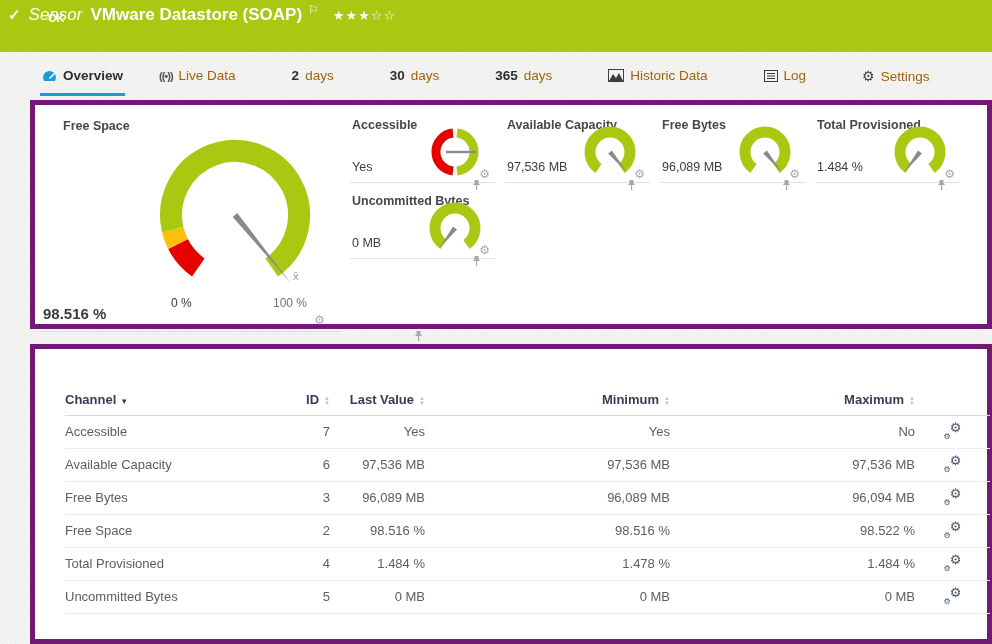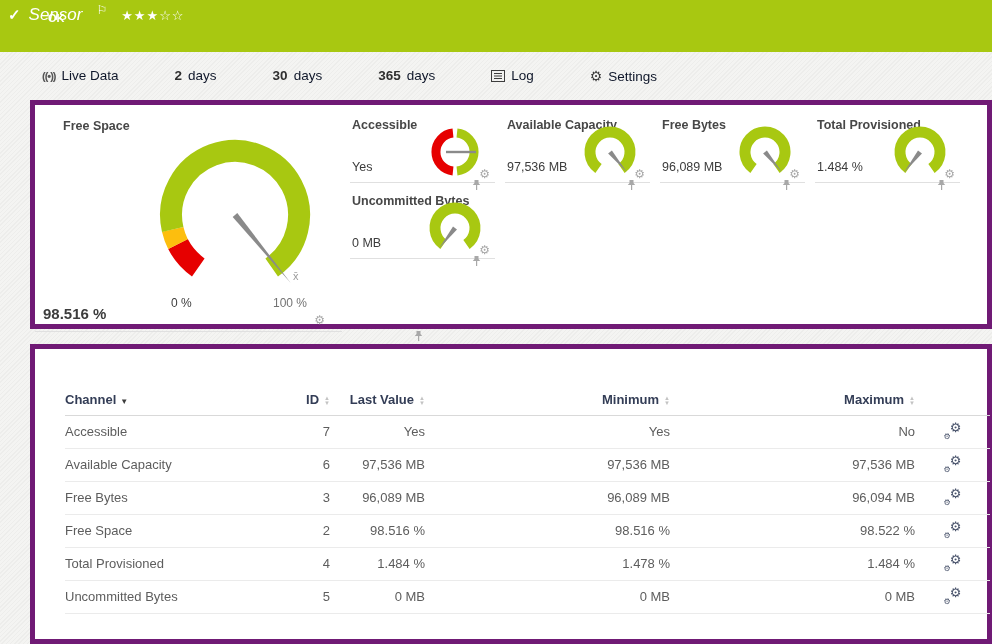--- a/index.html
+++ b/index.html
@@ -24,21 +24,21 @@
   .stars { font-size:13px; margin-left:14px; letter-spacing:1px; }
   .statusline { position:absolute; left:48px; top:12px; font-size:11px;
     font-weight:bold; }
 
   
   .tabs { position:absolute; left:40px; top:62px; width:950px; height:34px;
     display:flex; align-items:flex-start; }
   .tab { display:flex; align-items:center; gap:6px; font-size:13.5px;
     color:#3c3c3c; padding:6px 2px 10px 2px; cursor:pointer; white-space:nowrap; }
   .tab .num { font-weight:bold; color:#2f2f2f; }
-  .tab .rest { color:#0f172a; }
+  .tab .rest { color:#a16207; }
   .tab.active { border-bottom:3px solid #1b9cd8; }
   .tab.active .rest { font-weight:bold; color:#2f2f2f; }
   .ticon { display:inline-flex; align-items:center; }
   .live-glyph { font-size:11px; color:#555; letter-spacing:-1px; font-weight:bold; }
   .gear-glyph { font-size:14px; color:#3d3d3d; }
   .t-m-1 { margin-right:32px; }
   .t-m-2 { margin-right:52px; }
 
   
   .card { position:absolute; background:#fff; border:5px solid #701a75; }
@@ -97,42 +97,61 @@
   .toolicon .g1 { position:absolute; right:0; top:-2px; font-size:13px; color:#49536b; }
   .toolicon .g2 { position:absolute; left:0; bottom:-3px; font-size:8px; color:#49536b; }
 </style>
 </head>
 <body>
 
 <div class="topbar">
   <div class="row1">
     <span class="check">✓</span>
     <span class="kind">Sensor</span>
+    <span class="sensor-title">VMware Datastore (SOAP)</span>
     <span class="flag">⚐</span>
     <span class="stars"><span>★★★</span><span>☆☆</span></span>
   </div>
   <div class="statusline">OK</div>
 </div>
 
 <div class="tabs">
+  <div class="tab active t-m-1">
+    <span class="ticon">
+      <svg width="15" height="13" viewBox="0 0 15 13">
+          <path d="M2.2 12 A6.4 6.4 0 1 1 12.8 12 Z" fill="#1b9cd8"></path>
+          <line x1="7.5" y1="9.5" x2="12.5" y2="4.5" stroke="#fff" stroke-width="1.6"></line>
+        </svg>
+    </span>
+    <span class="rest">Overview</span>
+  </div>
   <div class="tab t-m-2">
     <span class="ticon live-glyph">((•))</span>
     <span class="rest">Live Data</span>
   </div>
   <div class="tab t-m-2">
     <span class="num">2</span>
     <span class="rest">days</span>
   </div>
   <div class="tab t-m-2">
     <span class="num">30</span>
     <span class="rest">days</span>
   </div>
   <div class="tab t-m-2">
     <span class="num">365</span>
     <span class="rest">days</span>
+  </div>
+  <div class="tab t-m-2">
+    <span class="ticon">
+      <svg width="16" height="13" viewBox="0 0 16 13">
+          <rect x="0.5" y="0.5" width="15" height="12" fill="none" stroke="#3d3d3d"></rect>
+          <path d="M1 12 L5 5 L8 9 L11 4 L15 12 Z" fill="#3d3d3d"></path>
+        </svg>
+    </span>
+    <span class="rest">Historic Data</span>
   </div>
   <div class="tab t-m-2">
     <span class="ticon">
       <svg width="14" height="12" viewBox="0 0 14 12">
           <rect x="0.5" y="0.5" width="13" height="11" fill="none" stroke="#3d3d3d"></rect>
           <line x1="3" y1="3.5" x2="11" y2="3.5" stroke="#3d3d3d"></line>
           <line x1="3" y1="6" x2="11" y2="6" stroke="#3d3d3d"></line>
           <line x1="3" y1="8.5" x2="11" y2="8.5" stroke="#3d3d3d"></line>
         </svg>
     </span>

